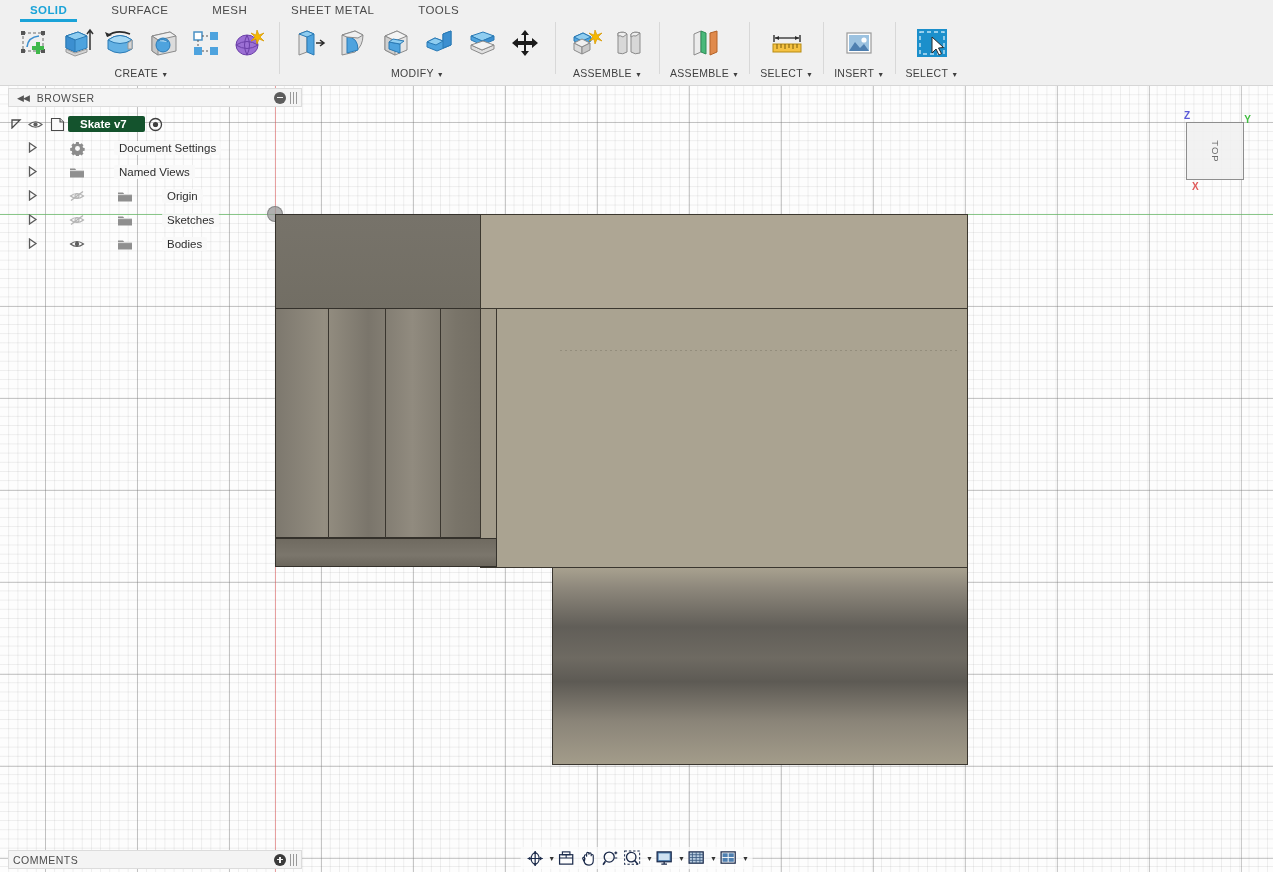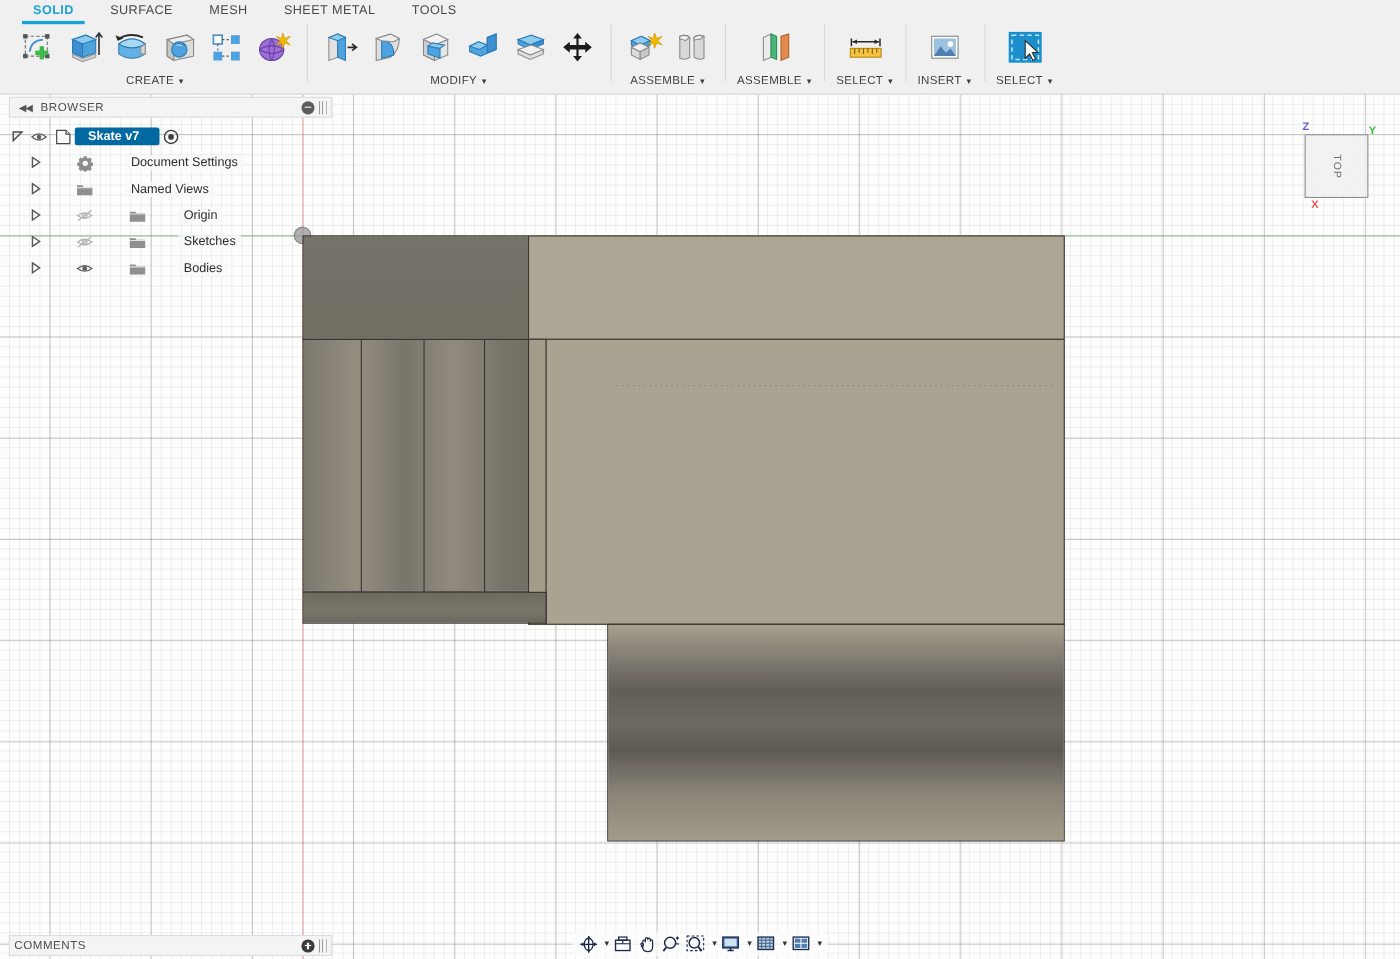--- a/index.html
+++ b/index.html
@@ -100,21 +100,21 @@
     border:1px solid #d2d2d2; border-radius:6px; background:#f3f3f3;
     display:flex; align-items:center; justify-content:center;
     font-size:12.5px; font-weight:bold; color:#2b2b2b; letter-spacing:.4px;
     cursor:pointer; flex:none;
   }
   #design-box .caret { margin-left:6px; font-size:8px; }
 
   #tabs-and-ribbon { flex:1; position:relative; height:86px; }
   #tabbar {
     position:absolute; left:0; top:0; height:20px; display:flex; align-items:center;
-    padding-left:16px; gap:5px;
+    padding-left:16px; gap:16px;
   }
   .tab {
     font-size:11.5px; color:#4a4a4a; letter-spacing:.4px; cursor:pointer;
     padding:0 14px; position:relative; height:20px; line-height:20px; white-space:nowrap;
   }
   .tab.active { color:#1aa3d8; font-weight:bold; }
   .tab.active::after {
     content:''; position:absolute; left:4px; right:4px; bottom:-2px; height:3px; background:#1aa3d8;
   }
 
@@ -152,21 +152,21 @@
   #tree { position:absolute; left:8px; top:112px; width:300px; }
   .node { display:flex; align-items:center; height:24px; font-size:11.5px; color:#2d2d2d; }
   .arrow { width:16px; text-align:center; font-size:9px; color:#666; cursor:pointer; }
   .arrow.open { color:#444; }
   .eye { width:22px; display:flex; align-items:center; justify-content:center; cursor:pointer; }
   .icon-slot { width:22px; display:flex; align-items:center; justify-content:center; }
   .node-label {
     background:rgba(248,248,248,0.88); padding:1px 5px; border-radius:2px; white-space:nowrap;
   }
   .node.root .node-label {
-    background:#0369a1; color:#fff; font-weight:bold; padding:2px 18px 2px 12px; border-radius:2px;
+    background:#14532d; color:#fff; font-weight:bold; padding:2px 18px 2px 12px; border-radius:2px;
   }
   .indent-1 { padding-left:16px;gap:26px; }
 
   
   #viewcube { position:absolute; right:8px; top:108px; width:105px; height:90px; }
   .cube-face {
     position:absolute; left:26px; top:14px; width:58px; height:58px;
     background:rgba(240,240,240,0.88); border:1px solid #8e8e8e;
     display:flex; align-items:center; justify-content:center;
   }

